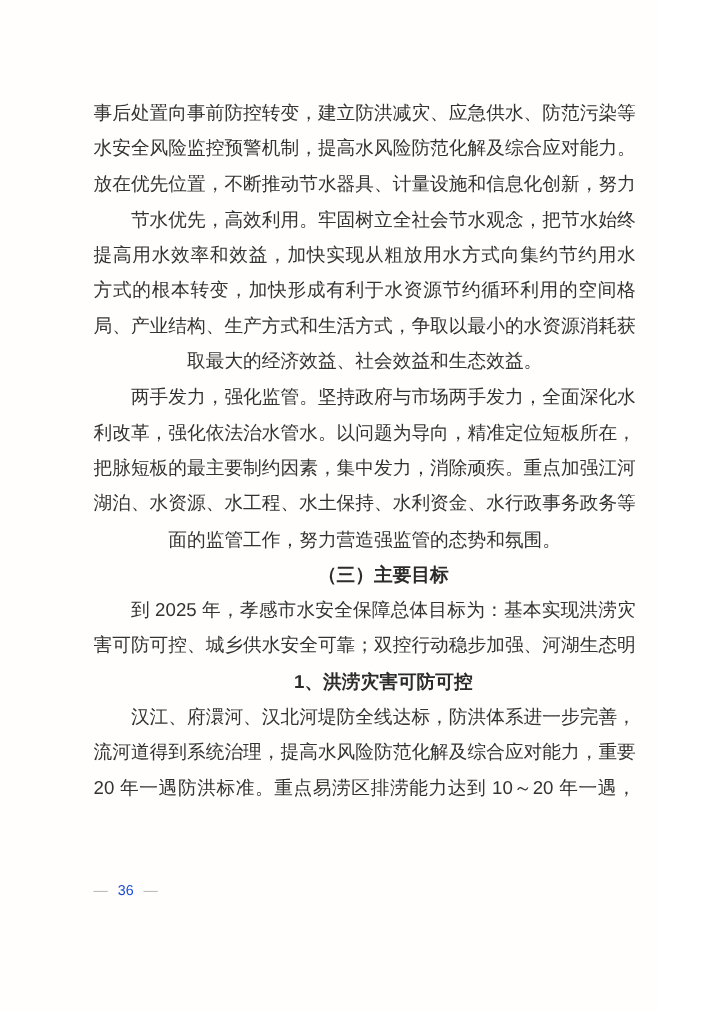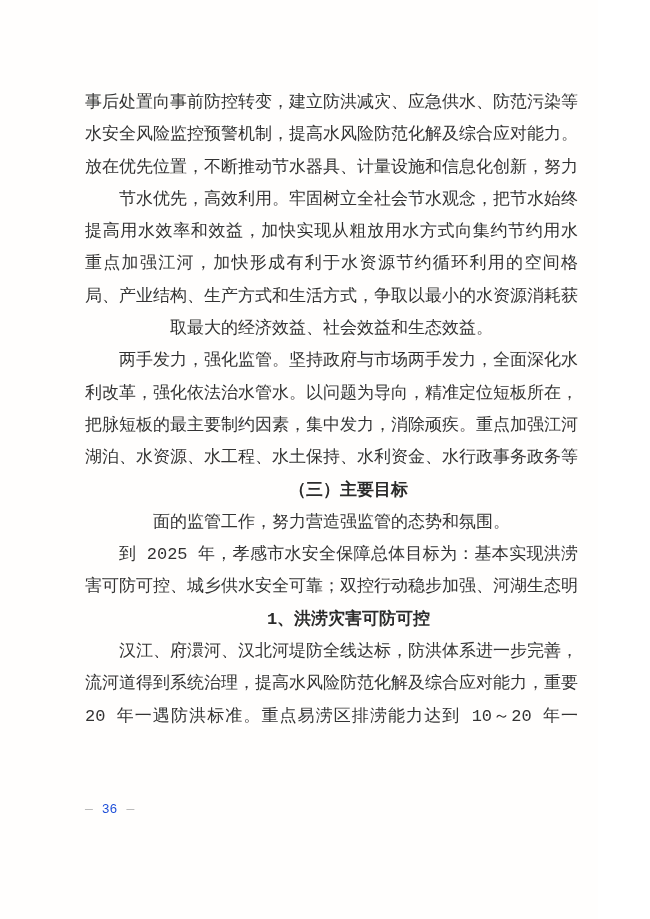--- a/index.html
+++ b/index.html
@@ -6,21 +6,21 @@
     margin: 0;
     padding: 0;
     background: #ffffff;
   }
   .page {
     position: relative;
     width: 598px;
     height: 919px;
     background: #fffefd;
     overflow: hidden;
-    font-family: Liberation Mono, monospace;
+    font-family: Liberation Sans, sans-serif;
   }
   .content {
     position: absolute;
     left: 85px;
     top: 87px;
     width: 493px;
   }
   .line {
     font-size: 17px;
     height: 32.3px;
@@ -61,29 +61,29 @@
 </head>
 <body>
 
 <div class="page">
   <div class="content">
     <div class="line j">事后处置向事前防控转变，建立防洪减灾、应急供水、防范污染等</div>
     <div class="line j">水安全风险监控预警机制，提高水风险防范化解及综合应对能力。</div>
     <div class="line j">放在优先位置，不断推动节水器具、计量设施和信息化创新，努力</div>
     <div class="line j indent">节水优先，高效利用。牢固树立全社会节水观念，把节水始终</div>
     <div class="line j">提高用水效率和效益，加快实现从粗放用水方式向集约节约用水</div>
-    <div class="line j">重点加强江河，加快形成有利于水资源节约循环利用的空间格</div>
+    <div class="line j">方式的根本转变，加快形成有利于水资源节约循环利用的空间格</div>
     <div class="line j">局、产业结构、生产方式和生活方式，争取以最小的水资源消耗获</div>
     <div class="line">取最大的经济效益、社会效益和生态效益。</div>
     <div class="line j indent">两手发力，强化监管。坚持政府与市场两手发力，全面深化水</div>
     <div class="line j">利改革，强化依法治水管水。以问题为导向，精准定位短板所在，</div>
     <div class="line j">把脉短板的最主要制约因素，集中发力，消除顽疾。重点加强江河</div>
     <div class="line j">湖泊、水资源、水工程、水土保持、水利资金、水行政事务政务等方</div>
+    <div class="line">面的监管工作，努力营造强监管的态势和氛围。</div>
     <div class="line indent bold">（三）主要目标</div>
-    <div class="line">面的监管工作，努力营造强监管的态势和氛围。</div>
     <div class="line j indent">到 2025 年，孝感市水安全保障总体目标为：基本实现洪涝灾</div>
     <div class="line j">害可防可控、城乡供水安全可靠；双控行动稳步加强、河湖生态明</div>
     <div class="line indent bold">1、洪涝灾害可防可控</div>
     <div class="line j indent">汉江、府澴河、汉北河堤防全线达标，防洪体系进一步完善，干</div>
     <div class="line j">流河道得到系统治理，提高水风险防范化解及综合应对能力，重要</div>
     <div class="line j">20 年一遇防洪标准。重点易涝区排涝能力达到 10～20 年一遇，</div>
   </div>
 
   <div class="footer">
     <span class="dash">—</span><span class="num">36</span><span class="dash">—</span>

